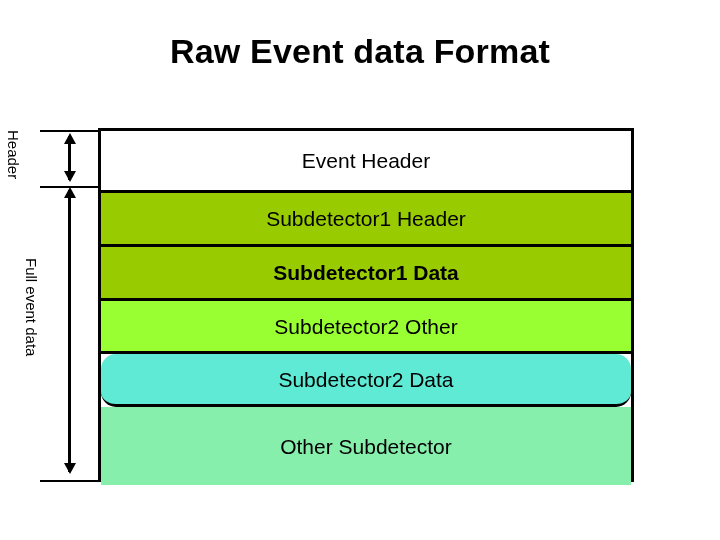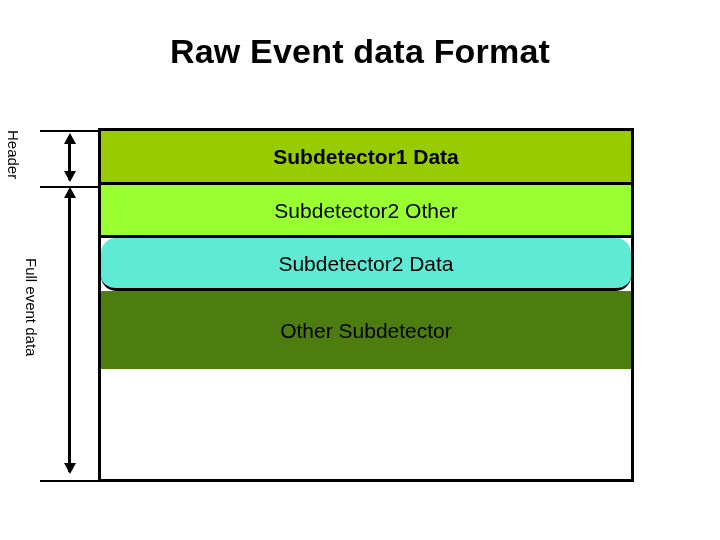--- a/index.html
+++ b/index.html
@@ -133,25 +133,31 @@
   <div class="arrow-head up" id="fullevent-arrow-head-up"></div>
   <div class="arrow-shaft" id="fullevent-arrow-shaft"></div>
   <div class="arrow-head down" id="fullevent-arrow-head-down"></div>
 </div>
 
 <div class="side-label" id="side-label-header">Header</div>
 
 <div class="side-label" id="side-label-fullevent">Full event data</div>
 
 <div id="format-stack">
+  <div class="format-row" style="background: rgb(255, 255, 255); height: 62px; flex: 0 0 62px;">
+    <span class="row-label">Event Header</span>
+  </div>
+  <div class="format-row" style="background: rgb(153, 204, 0); height: 54px; flex: 0 0 54px;">
+    <span class="row-label">Subdetector1 Header</span>
+  </div>
   <div class="format-row" style="background: rgb(153, 204, 0); height: 54px; flex: 0 0 54px; font-weight: bold;">
     <span class="row-label">Subdetector1 Data</span>
   </div>
   <div class="format-row" style="background: rgb(153, 255, 51); height: 53px; flex: 0 0 53px;">
     <span class="row-label">Subdetector2 Other</span>
   </div>
   <div class="format-row" style="background: #5eead4; height: 53px; flex: 0 0 53px; border-radius: 15px;">
     <span class="row-label">Subdetector2 Data</span>
   </div>
-  <div class="format-row" style="background: #4d7c0f; height: 78px; flex: 0 0 78px;">
+  <div class="format-row" style="background: #86efac; height: 78px; flex: 0 0 78px;">
     <span class="row-label">Other Subdetector</span>
   </div>
 </div>
 
 </body></html>

